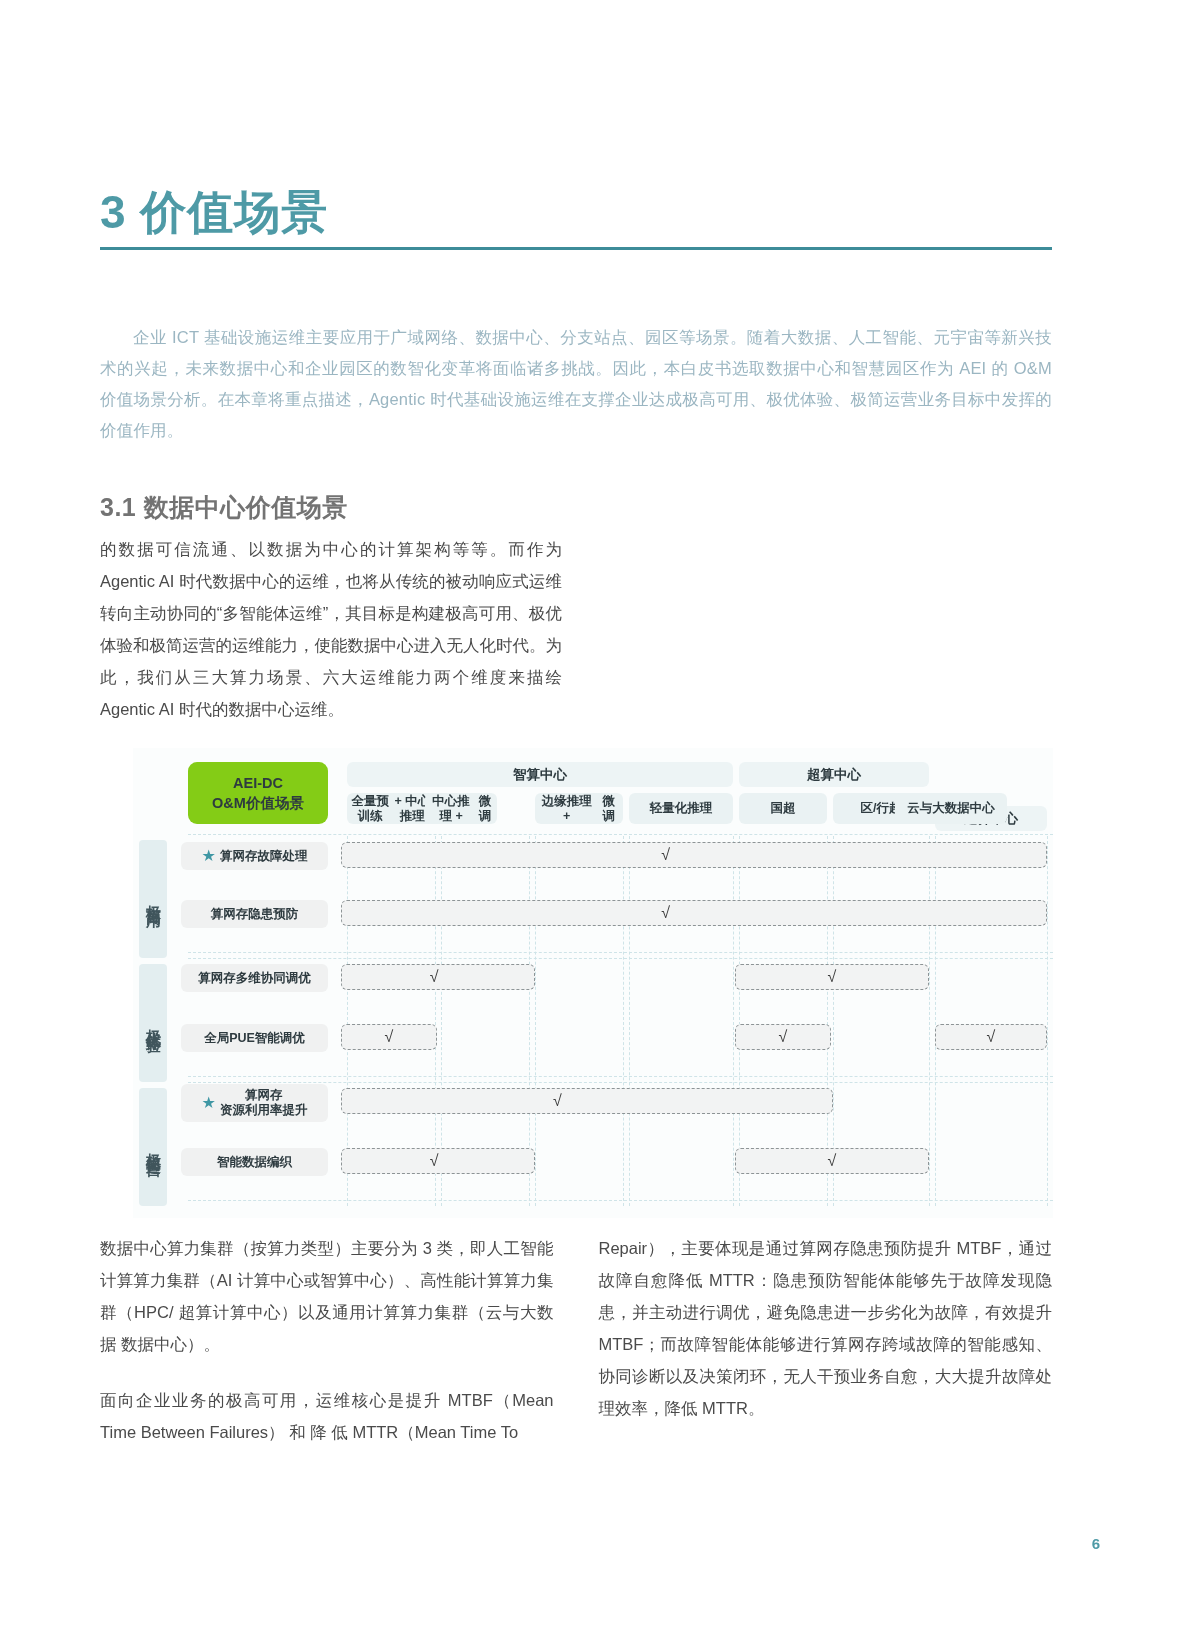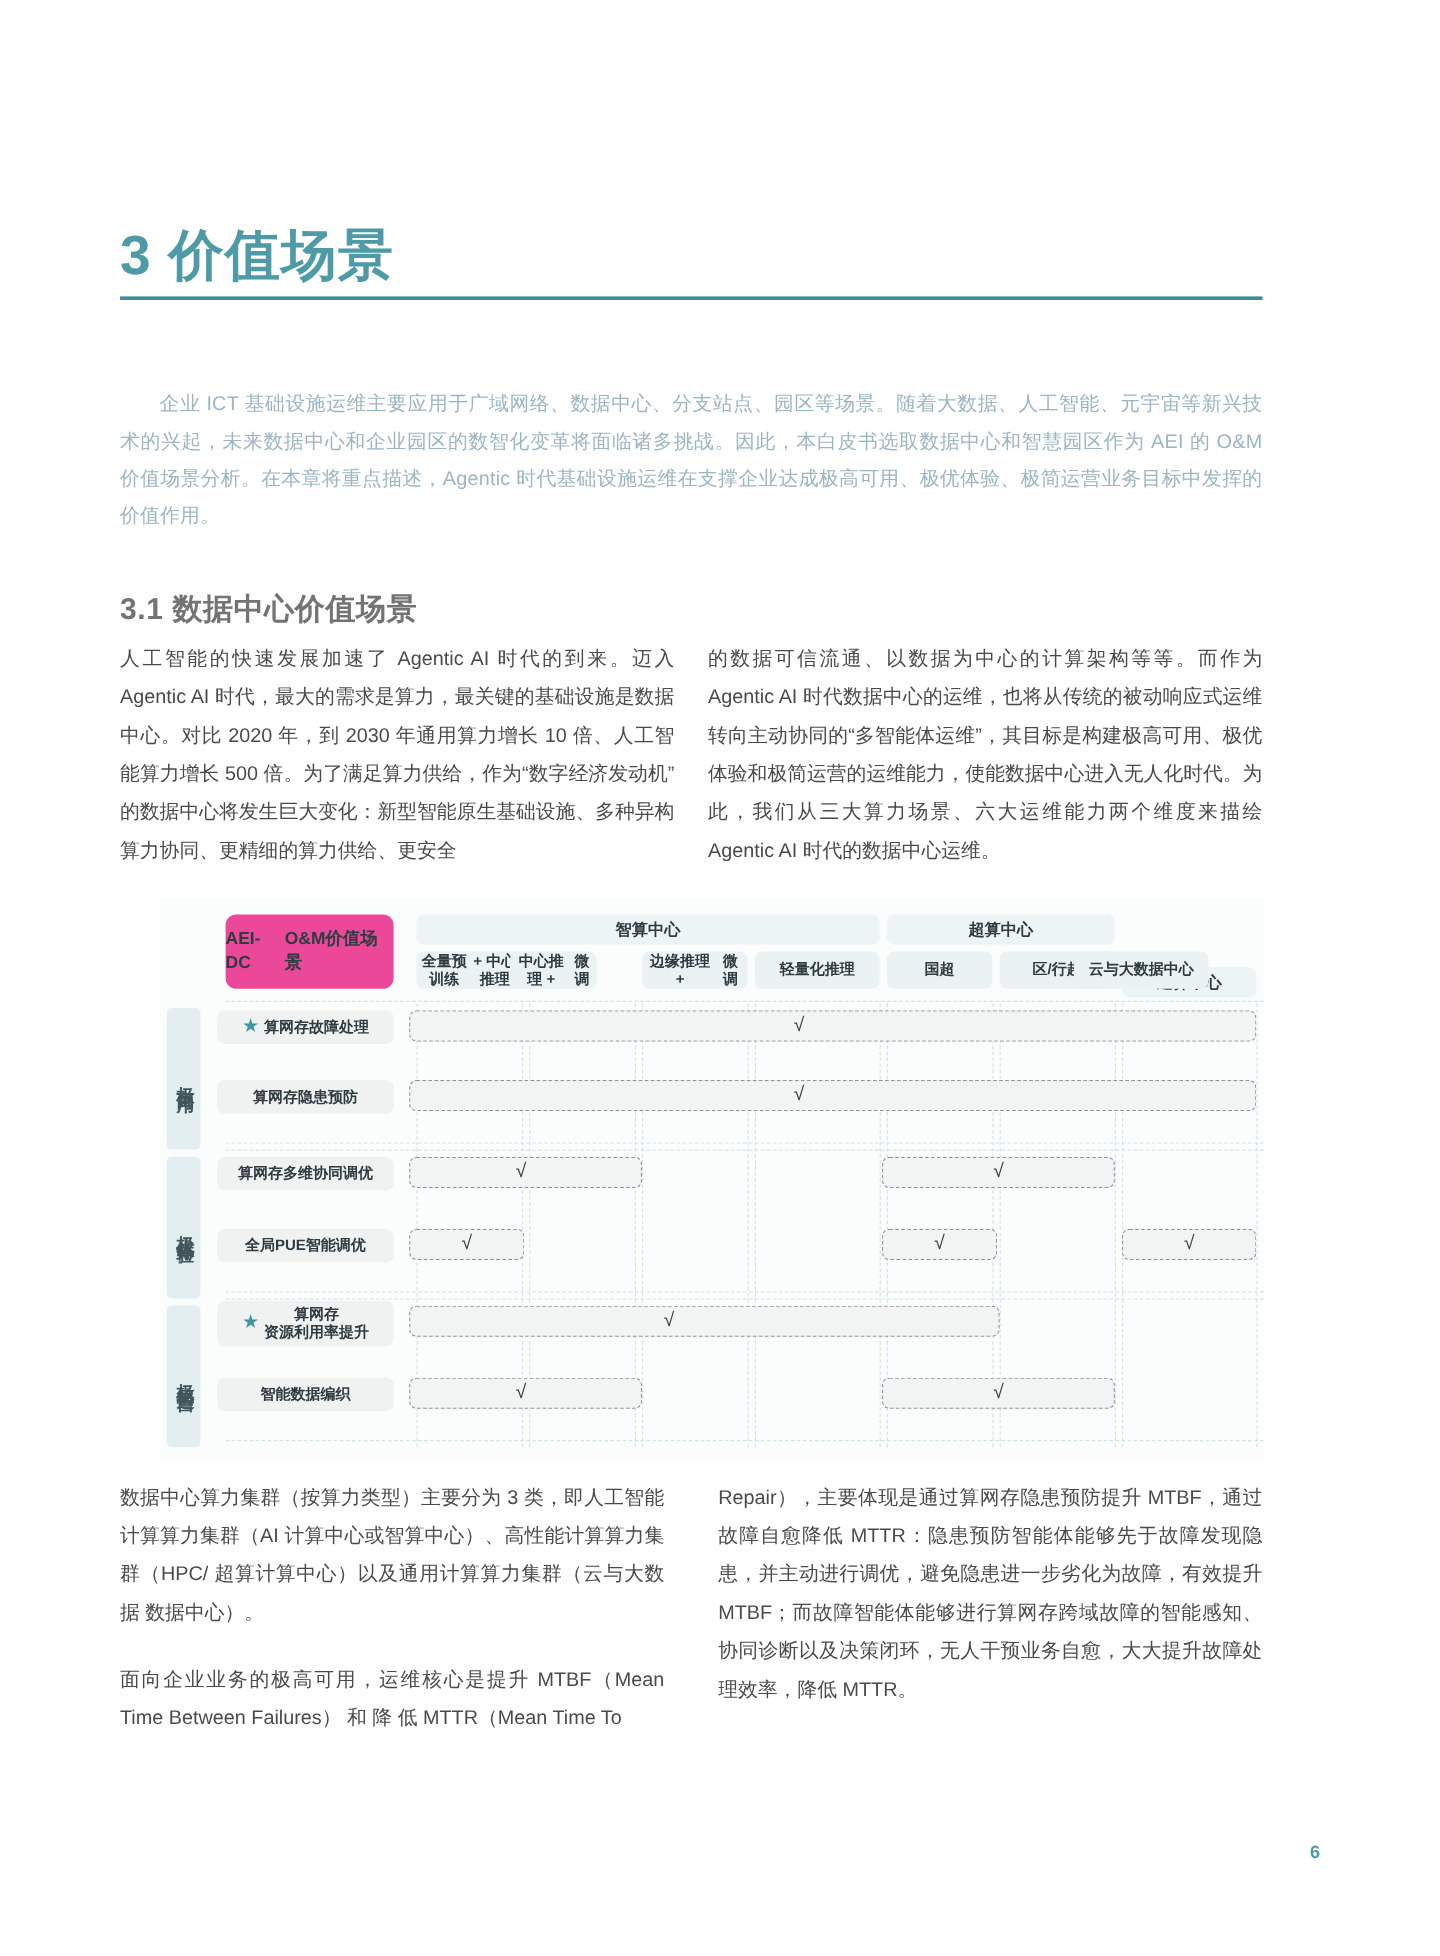--- a/index.html
+++ b/index.html
@@ -117,24 +117,24 @@
     border-top: 1px dashed #cfe4e8;
     height: 0;
   }
 
   .corner-box {
     position: absolute;
     left: 55px;
     top: 14px;
     width: 140px;
     height: 62px;
-    background: #ec4899;
+    background: #84cc16;
     border-radius: 9px;
     display: flex;
-    flex-direction: row;
+    flex-direction: column;
     align-items: center;
     justify-content: center;
     font-size: 14.5px;
     font-weight: 700;
     color: #2e3b40;
     line-height: 20px;
   }
 
   .grp-head {
     position: absolute;
@@ -254,21 +254,20 @@
 <div class="page">
 
   <h1 class="chapter-title">3 价值场景</h1>
   <div class="title-rule"></div>
 
   <p class="intro">企业 ICT 基础设施运维主要应用于广域网络、数据中心、分支站点、园区等场景。随着大数据、人工智能、元宇宙等新兴技术的兴起，未来数据中心和企业园区的数智化变革将面临诸多挑战。因此，本白皮书选取数据中心和智慧园区作为 AEI 的 O&amp;M 价值场景分析。在本章将重点描述，Agentic 时代基础设施运维在支撑企业达成极高可用、极优体验、极简运营业务目标中发挥的价值作用。</p>
 
   <h2 class="section-title">3.1 数据中心价值场景</h2>
 
   <div class="cols-upper">
-    <div class="col">人工智能的快速发展加速了 Agentic AI 时代的到来。迈入 Agentic AI 时代，最大的需求是算力，最关键的基础设施是数据中心。对比 2020 年，到 2030 年通用算力增长 10 倍、人工智能算力增长 500 倍。为了满足算力供给，作为“数字经济发动机”的数据中心将发生巨大变化：新型智能原生基础设施、多种异构算力协同、更精细的算力供给、更安全</div>
     <div class="col">的数据可信流通、以数据为中心的计算架构等等。而作为 Agentic AI 时代数据中心的运维，也将从传统的被动响应式运维转向主动协同的“多智能体运维”，其目标是构建极高可用、极优体验和极简运营的运维能力，使能数据中心进入无人化时代。为此，我们从三大算力场景、六大运维能力两个维度来描绘 Agentic AI 时代的数据中心运维。</div>
   </div>
 
   <div class="diagram">
     <div class="diagram-inner" id="diagram-inner">
       <div class="corner-box">
         <span>AEI-DC</span>
         <span>O&amp;M价值场景</span>
       </div>
     <div class="hgrid" style="top: 86px;"></div>

